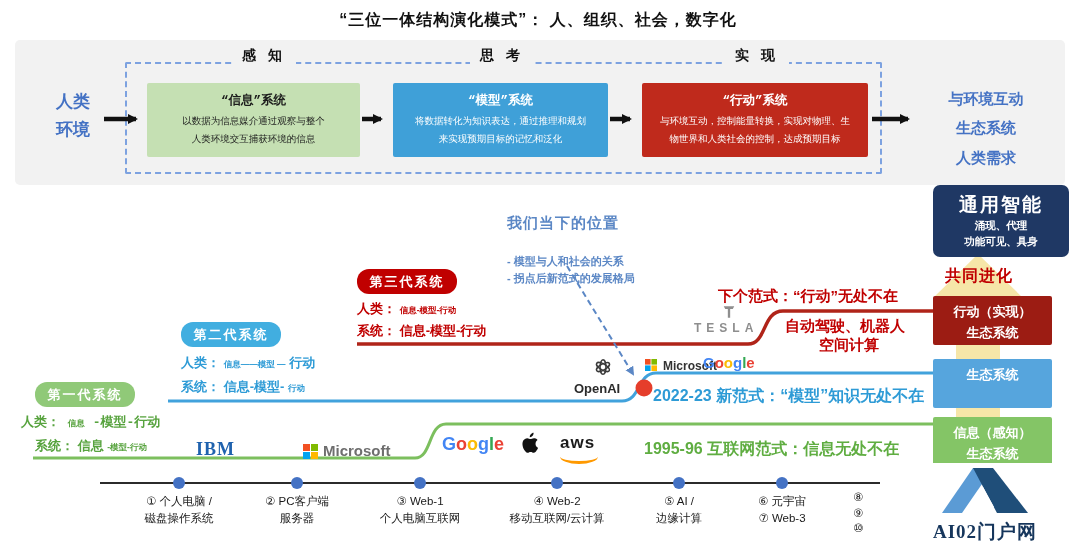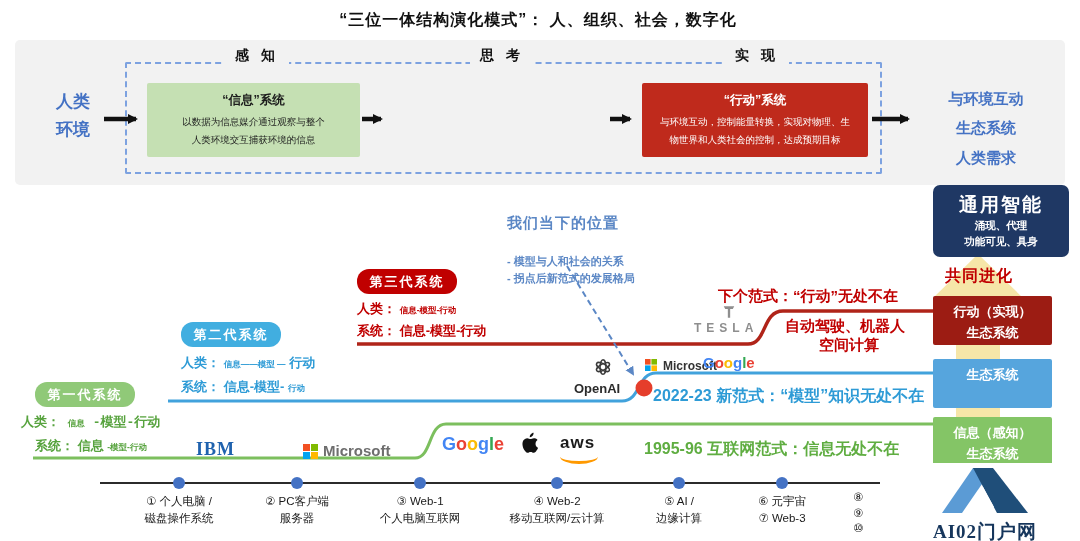--- a/index.html
+++ b/index.html
@@ -6,21 +6,21 @@
   #canvas{position:relative;width:1080px;height:541px;background:#fff;overflow:hidden;
           font-family:"Liberation Sans","DejaVu Sans",sans-serif;}
   .abs{position:absolute;}
   
   .band{left:15px;top:40px;width:1050px;height:145px;background:#f2f2f2;border-radius:5px;}
   .env{left:30px;top:88px;width:86px;text-align:center;color:#4472C4;font-weight:bold;
        font-size:17px;line-height:1.65;}
   .dashbox{left:125px;top:62px;width:753px;height:108px;border:2px dashed #7da2e0;border-radius:2px;}
   .stage-header{top:47px;font-weight:bold;font-size:14px;color:#111;background:#f2f2f2;
                 padding:0 10px;letter-spacing:4px;}
-  .stagebox{top:83px;height:74px;border-radius:2px;text-align:center;}
+  .stagebox{top:83px;height:74px;border-radius:2px;text-align:center;font-family:Liberation Mono, monospace;}
   .stagebox .bt{font-weight:bold;font-size:12.5px;margin-top:9px;}
   .stagebox .bd{font-size:9.5px;line-height:1.9;margin-top:4px;}
   .sb-info{left:147px;width:213px;background:#c5e0b3;color:#1c1c1c;}
   .sb-model{left:393px;width:215px;background:#3fa0d8;color:#fff;}
   .sb-action{left:642px;width:226px;background:#bf2a1c;color:#fff;}
   .outcome{left:922px;top:84px;width:128px;text-align:center;color:#4472C4;font-weight:bold;
            font-size:15px;line-height:1.95;}
   
   .badge{height:25px;line-height:25px;text-align:center;color:#fff;font-weight:bold;
          font-size:13px;letter-spacing:2px;border-radius:12px;}
@@ -111,29 +111,36 @@
     <circle cx="557" cy="483" r="6" fill="#4472C4"></circle>
     <circle cx="679" cy="483" r="6" fill="#4472C4"></circle>
     <circle cx="782" cy="483" r="6" fill="#4472C4"></circle>
   </svg>
 
   <div class="abs env z3">
     <div>人类</div>
     <div>环境</div>
   </div>
 
-  <div class="abs stage-header z3" style="left:225px;text-align:right;">感 知</div>
+  <div class="abs stage-header z3" style="left:232px;text-align:right;">感 知</div>
   <div class="abs stage-header z3" style="left:470px;">思 考</div>
   <div class="abs stage-header z3" style="left:725px;">实 现</div>
 
   <div class="abs stagebox sb-info z3">
     <div class="bt">“信息”系统</div>
     <div class="bd">
       <div>以数据为信息媒介通过观察与整个</div>
       <div>人类环境交互捕获环境的信息</div>
+    </div>
+  </div>
+  <div class="abs stagebox sb-model z3">
+    <div class="bt">“模型”系统</div>
+    <div class="bd">
+      <div>将数据转化为知识表达，通过推理和规划</div>
+      <div>来实现预期目标的记忆和泛化</div>
     </div>
   </div>
   <div class="abs stagebox sb-action z3">
     <div class="bt">“行动”系统</div>
     <div class="bd">
       <div>与环境互动，控制能量转换，实现对物理、生</div>
       <div>物世界和人类社会的控制，达成预期目标</div>
     </div>
   </div>
 

